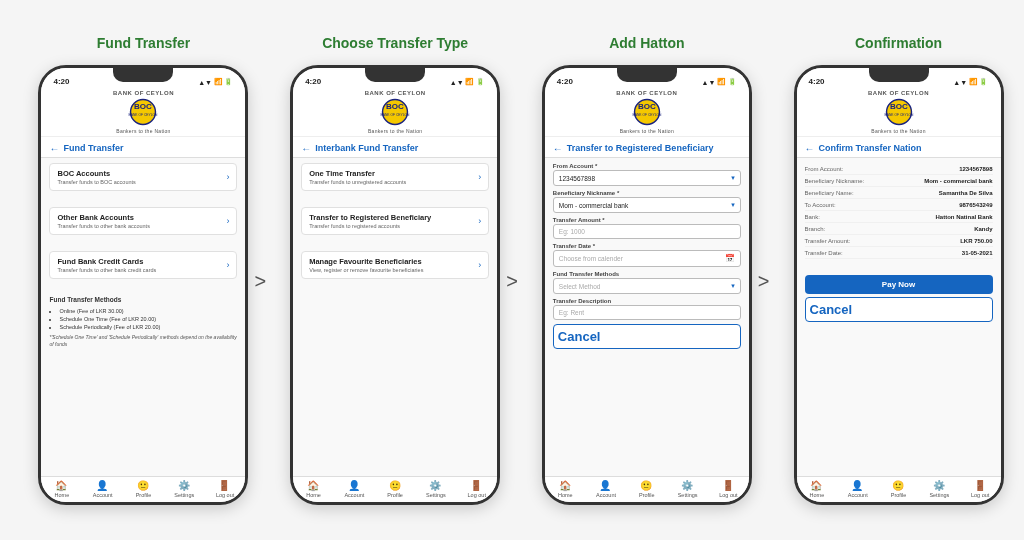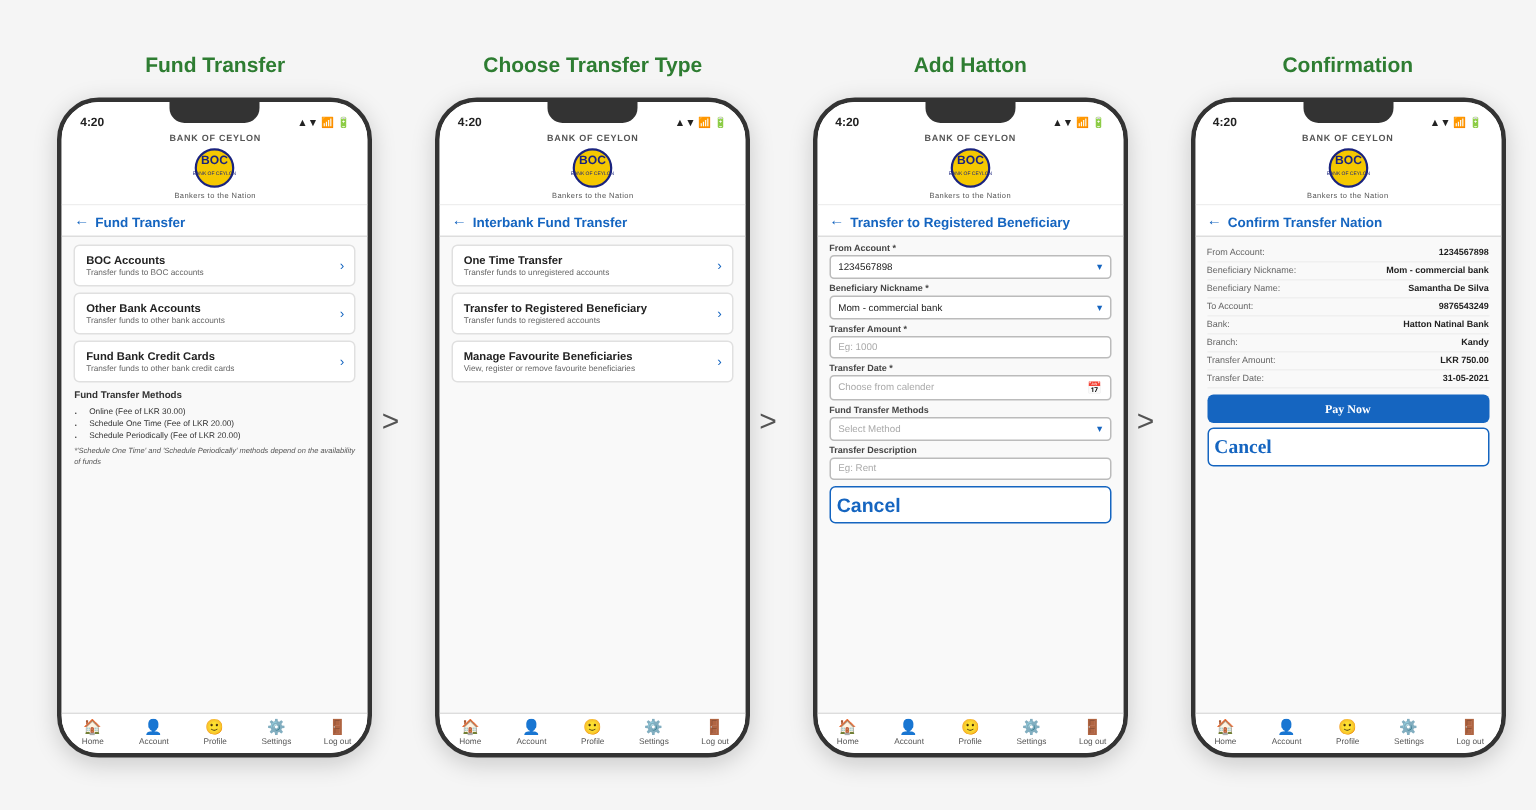--- a/index.html
+++ b/index.html
@@ -144,21 +144,21 @@
       overflow: hidden;
       padding: 5px 8px;
       background: #f9f9f9;
     }
     
     .menu-item {
       background: #fff;
       border: 1px solid #e0e0e0;
       border-radius: 4px;
       padding: 5px 7px;
-      margin-bottom: 4px;
+      margin-bottom: 16px;
       display: flex;
       align-items: center;
       justify-content: space-between;
     }
     .menu-item-title {
       font-size: 7.5px;
       font-weight: 700;
       color: #222;
     }
     .menu-item-sub {
@@ -592,21 +592,21 @@
             <span class="detail-val">Kandy</span>
           </div>
           <div class="detail-row">
             <span class="detail-key">Transfer Amount:</span>
             <span class="detail-val">LKR 750.00</span>
           </div>
           <div class="detail-row">
             <span class="detail-key">Transfer Date:</span>
             <span class="detail-val">31-05-2021</span>
           </div>
-          <div style="margin-top:4px;font-family:Liberation Serif, serif;">
+          <div style="margin-top:16px;">
             <div class="btn-primary">Pay Now</div>
             <div class="btn-secondary">Cancel</div>
           </div>
         </div>
         <div class="bottom-nav">
           <div class="nav-item">
               <span class="nav-icon">🏠</span>
               <span class="nav-label">Home</span>
             </div>
           <div class="nav-item">

